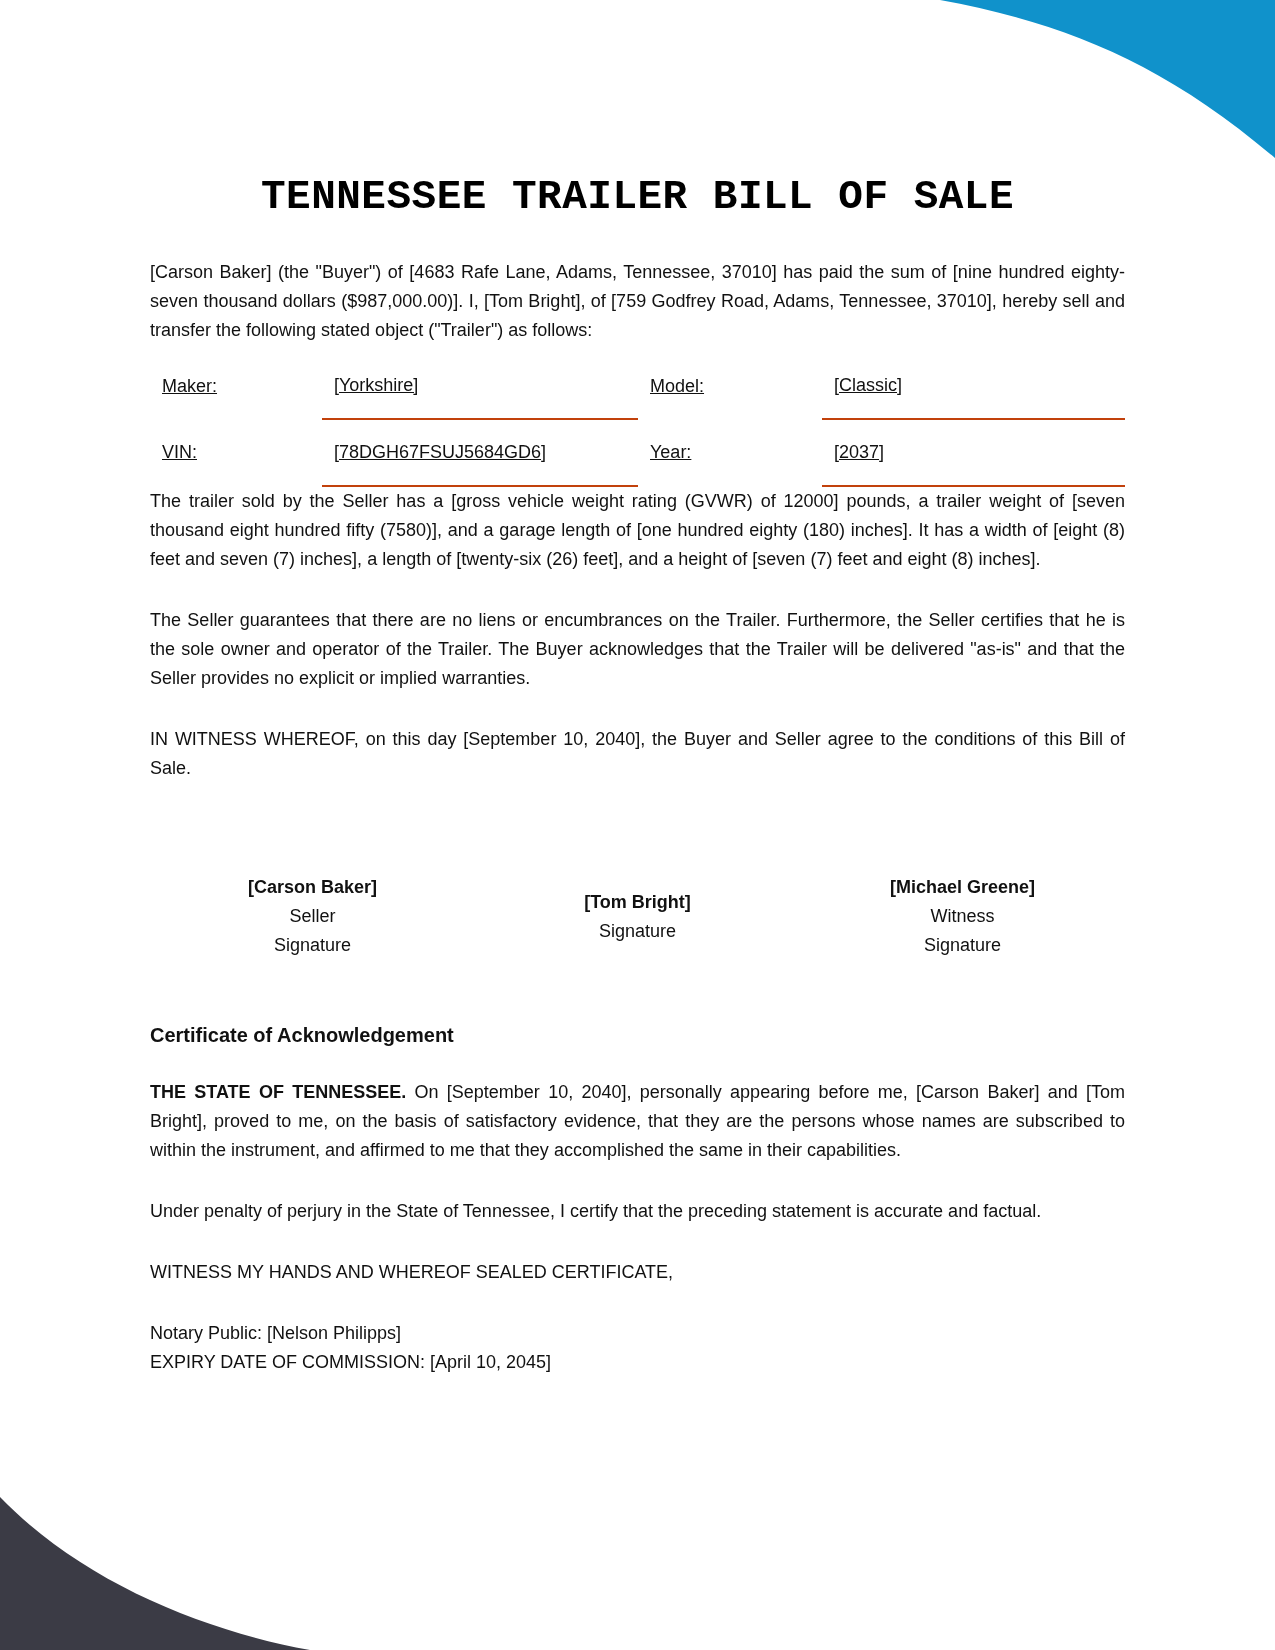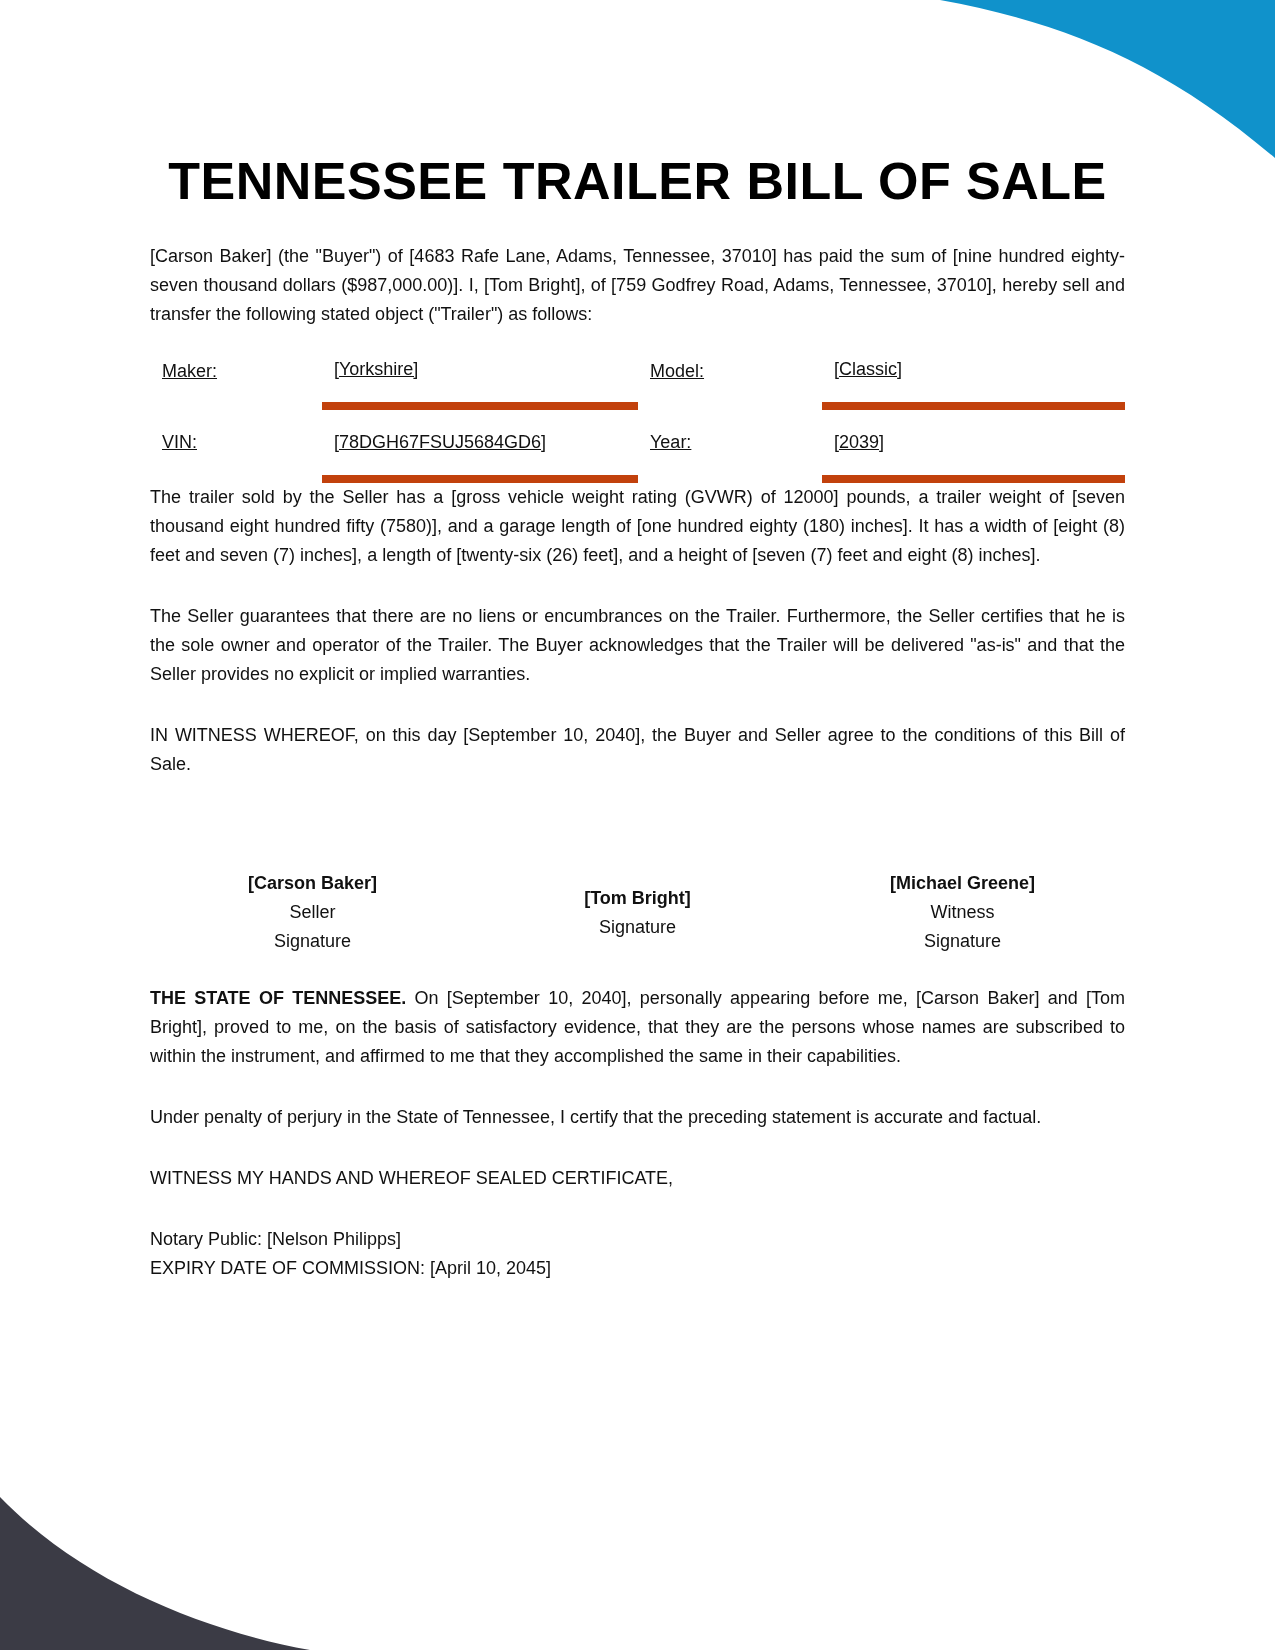--- a/index.html
+++ b/index.html
@@ -1,29 +1,29 @@
 <!DOCTYPE html>
 <html><head>
 <meta charset="utf-8">
 <style>
   html, body { margin:0; padding:0; }
   body { width:1275px; height:1650px; position:relative; overflow:hidden; background:#ffffff;
          font-family:"Liberation Sans", sans-serif; color:#111; }
   .deco { position:absolute; left:0; top:0; width:1275px; height:1650px; pointer-events:none; }
   .page { position:absolute; left:150px; top:150px; width:975px; }
-  h1 { margin:0; text-align:center; font-size:52px; font-weight:bold; letter-spacing:0.5px; color:#000; line-height:62px; }
+  h1 { margin:16px; text-align:center; font-size:41px; font-weight:bold; letter-spacing:0.5px; color:#000; line-height:62px;font-family:Liberation Mono, monospace; }
   p { margin:0; font-size:18px; line-height:29px; text-align:justify; }
   .intro { margin-top:30px; }
   table.fields { width:975px; border-collapse:collapse; margin-top:8px; font-size:18px;text-decoration:underline; }
   table.fields td { height:65px; vertical-align:middle; padding:0 12px; }
   td.lbl { width:148px; }
   td.val { width:292px; }
   td.lbl2 { width:160px; }
   td.val2 { }
-  tr.r1 td.val, tr.r1 td.val2, tr.r2 td.val, tr.r2 td.val2 { border-bottom:8px solid #c2410c; }
+  tr.r1 td.val, tr.r1 td.val2, tr.r2 td.val, tr.r2 td.val2 { border-bottom:2px solid #c2410c; }
   h2 { margin:0; font-size:20px; font-weight:bold; line-height:30px; }
   .h-other { margin-top:28px; }
   .gap { height:32px; }
   .sigs { display:flex; justify-content:space-between; margin-top:90px; width:975px;align-items:center; }
   .sig { width:325px; text-align:center; font-size:18px; line-height:29px; }
   .sig .nm { font-weight:bold; }
   .h-cert { margin-top:60px; }
   .cert-p { margin-top:28px; }
   b.state { font-weight:bold; }
   .notary p { text-align:left; }
@@ -46,21 +46,21 @@
         <tr class="r1">
       <td class="lbl">Maker:</td>
       <td class="val">[Yorkshire]</td>
       <td class="lbl2">Model:</td>
       <td class="val2">[Classic]</td>
     </tr>
     <tr class="r2">
       <td class="lbl">VIN:</td>
       <td class="val">[78DGH67FSUJ5684GD6]</td>
       <td class="lbl2">Year:</td>
-      <td class="val2">[2039]</td>
+      <td class="val2">[2037]</td>
     </tr>
   </tbody>
     </table>
 
   <p>The trailer sold by the Seller has a [gross vehicle weight rating (GVWR) of 12000] pounds, a trailer weight of [seven thousand eight hundred fifty (7580)], and a garage length of [one hundred eighty (180) inches]. It has a width of [eight (8) feet and seven (7) inches], a length of [twenty-six (26) feet], and a height of [seven (7) feet and eight (8) inches].</p>
   <div class="gap"></div>
   <p>The Seller guarantees that there are no liens or encumbrances on the Trailer. Furthermore, the Seller certifies that he is the sole owner and operator of the Trailer. The Buyer acknowledges that the Trailer will be delivered "as-is" and that the Seller provides no explicit or implied warranties.</p>
   <div class="gap"></div>
   <p>IN WITNESS WHEREOF, on this day [September 10, 2040], the Buyer and Seller agree to the conditions of this Bill of Sale.</p>
 
@@ -74,20 +74,21 @@
       <div class="nm">[Tom Bright]</div>
       <div>Signature</div>
     </div>
     <div class="sig">
       <div class="nm">[Michael Greene]</div>
       <div>Witness</div>
       <div>Signature</div>
     </div>
   </div>
 
+  <h2 class="h-cert">Certificate of Acknowledgement</h2>
   <p class="cert-p"><b class="state">THE STATE OF TENNESSEE.</b><span> On [September 10, 2040], personally appearing before me, [Carson Baker] and [Tom Bright], proved to me, on the basis of satisfactory evidence, that they are the persons whose names are subscribed to within the instrument, and affirmed to me that they accomplished the same in their capabilities.</span></p>
   <div class="gap"></div>
   <p>Under penalty of perjury in the State of Tennessee, I certify that the preceding statement is accurate and factual.</p>
   <div class="gap"></div>
   <p>WITNESS MY HANDS AND WHEREOF SEALED CERTIFICATE,</p>
   <div class="gap"></div>
   <div class="notary">
     <p>Notary Public: [Nelson Philipps]</p>
     <p>EXPIRY DATE OF COMMISSION: [April 10, 2045]</p>
   </div>

